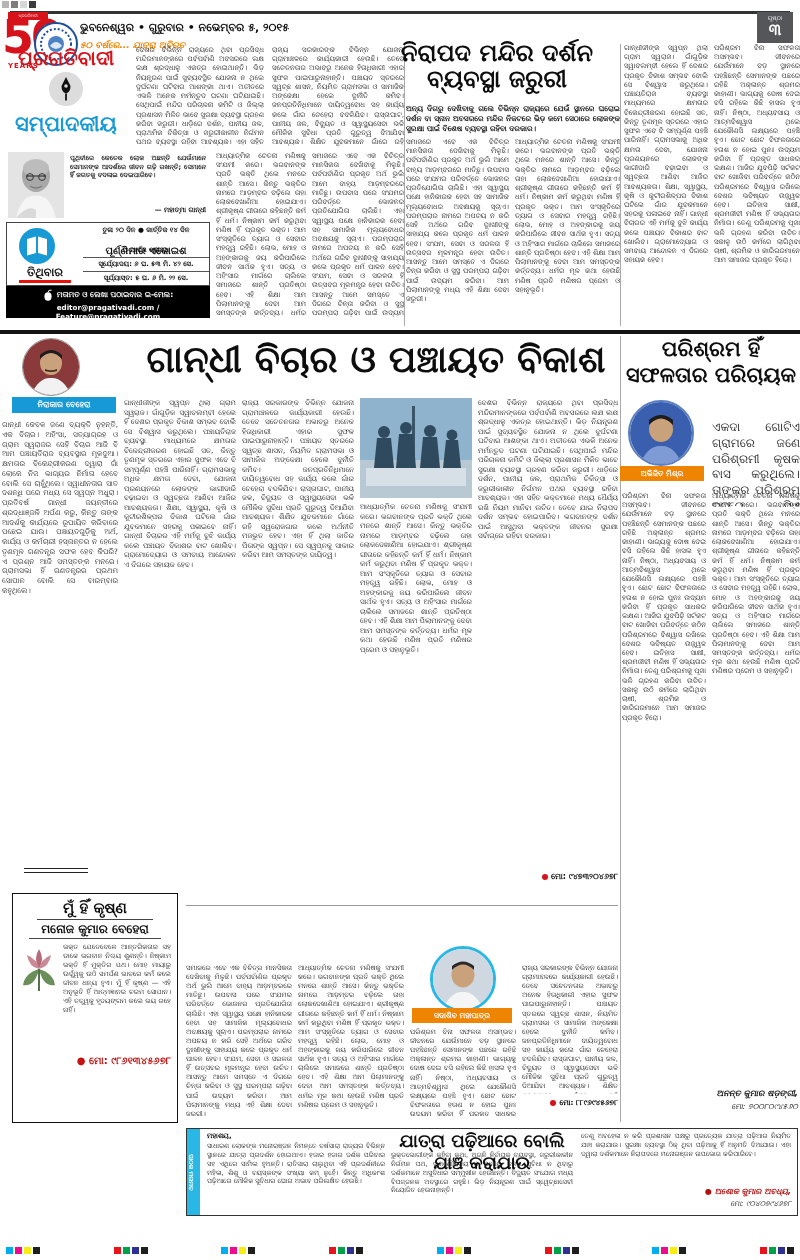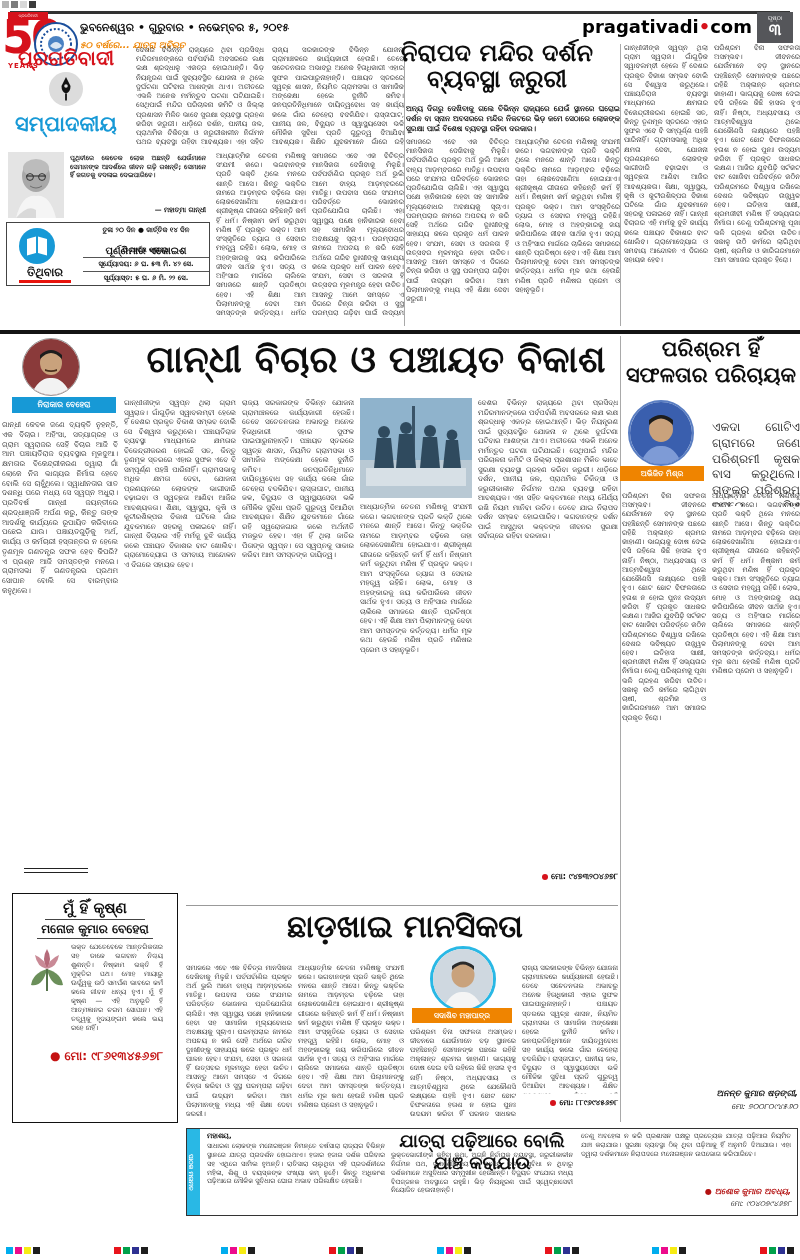--- a/index.html
+++ b/index.html
@@ -49,21 +49,20 @@
         <circle cx="20" cy="20" r="15" fill="none" stroke="#1b4f9c" stroke-width="2" stroke-dasharray="2 2"></circle>
         <circle cx="20" cy="20" r="8" fill="#2b6cb8" opacity="0.85"></circle>
         <path d="M14 22 q6 -8 12 0 q-6 6 -12 0" fill="#fff" opacity="0.8"></path>
       </svg>
     </div>
   </div>
 
   <div class="abs hl" style="left:80px;top:21px;font-size:11px;">ଭୁବନେଶ୍ୱର • ଗୁରୁବାର • ନଭେମ୍ବର ୫, ୨୦୧୫</div>
   <div class="abs orange" style="left:80px;top:40px;font-size:9px;font-weight:bold;font-style:italic;">୫୦ ବର୍ଷରେ... ଯାତ୍ରା ଅବିରତ</div>
 
-  <div class="abs rt" style="left:560px;top:16px;width:192px;font-size:18px;font-weight:bold;color:#000;"><span>pragativadi</span><span class="red">•</span><span>com</span></div>
 
   <div class="abs" style="left:757px;top:12px;width:36px;height:31px;background:#55565a;">
     <div class="ctr" style="font-size:6px;color:#fff;margin-top:2px;">ପୃଷ୍ଠା</div>
     <div class="ctr" style="font-size:16px;font-weight:bold;color:#fff;line-height:1;">୩</div>
   </div>
 
   <div class="abs ctr red" style="left:0px;top:46px;width:132px;font-size:20px;font-weight:bold;">ପ୍ରଗତିବାଦୀ</div>
   <div class="abs circle-photo" style="left:49px;top:72px;width:34px;height:34px;background:#dcdcdc;">
     <svg width="34" height="34" viewBox="0 0 34 34">
       <path d="M17 5 L21.5 14 Q21.5 20 17 21.5 Q12.5 20 12.5 14 Z" fill="#111"></path>
@@ -102,20 +101,32 @@
     <div class="abs" style="left:12px;top:57px;width:52px;height:3px;background:#e8140c;"></div>
     <div class="abs ctr hl" style="left:76px;top:3px;width:126px;font-size:6.8px;">ତୁଳା ୨୦ ଦିନ ● କାର୍ତ୍ତିକ ୧୪ ଦିନ</div>
     <div class="abs ctr hl" style="left:76px;top:22px;width:126px;font-size:10px;">ପୂର୍ଣ୍ଣିମାର ଏକୋଇଶ</div>
     <div class="abs ctr hl" style="left:76px;top:23px;width:126px;font-size:6.8px;">ଓ ପାର୍ବଣ ଶ୍ରାଦ୍ଧ</div>
     <div class="abs hairline" style="left:76px;top:34px;width:126px;"></div>
     <div class="abs ctr hl" style="left:76px;top:37px;width:126px;font-size:6.8px;">ସୂର୍ଯ୍ୟୋଦୟ: ୬ ଘ. ୫୩ ମି. ୪୨ ସେ.</div>
     <div class="abs hairline" style="left:76px;top:48px;width:126px;"></div>
     <div class="abs ctr hl" style="left:76px;top:51px;width:126px;font-size:6.8px;">ସୂର୍ଯ୍ୟାସ୍ତ: ୫ ଘ. ୬ ମି. ୨୨ ସେ.</div>
   </div>
 
+  <div class="abs" style="left:6px;top:286px;width:204px;height:32px;background:#000;color:#fff;">
+    <div style="display:flex;align-items:center;justify-content:center;gap:4px;height:17px;">
+      <span>
+        <svg width="10" height="12" viewBox="0 0 10 12">
+            <ellipse cx="5" cy="7.5" rx="3.6" ry="4.2" fill="#fff"></ellipse>
+            <path d="M5 3.4 Q5 0.6 8.6 1.2" stroke="#fff" stroke-width="1" fill="none"></path>
+          </svg>
+      </span>
+      <span style="font-size:7.6px;font-weight:bold;">ମତାମତ ଓ ଲେଖା ପଠାଇବାର ଇ-ମେଲ:</span>
+    </div>
+    <div class="ctr" style="font-size:7.2px;font-weight:bold;">editor@pragativadi.com / Feature@pragativadi.com</div>
+  </div>
 
   <div class="jt abs" style="left:136px;top:46px;width:128px;height:102px;font-size:7px;">ଦେଶର ବିଭିନ୍ନ ରାଜ୍ୟରେ ଥିବା ପ୍ରସିଦ୍ଧ ମନ୍ଦିରମାନଙ୍କରେ ପର୍ବପର୍ବାଣି ଅବସରରେ ଲକ୍ଷ ଲକ୍ଷ ଶ୍ରଦ୍ଧାଳୁ ଏକତ୍ର ହୋଇଥାନ୍ତି। ଭିଡ଼ ନିୟନ୍ତ୍ରଣ ପାଇଁ ସୁବ୍ୟବସ୍ଥିତ ଯୋଜନା ନ ଥିଲେ ଦୁର୍ଘଟଣା ଘଟିବାର ଆଶଙ୍କା ଥାଏ। ଅତୀତରେ ଏଭଳି ଅନେକ ମର୍ମନ୍ତୁଦ ଘଟଣା ଘଟିଯାଇଛି। ସେଥିପାଇଁ ମନ୍ଦିର ପରିଚାଳନା କମିଟି ଓ ଜିଲ୍ଲା ପ୍ରଶାସନ ମିଳିତ ଭାବେ ସୁରକ୍ଷା ବ୍ୟବସ୍ଥା ଗ୍ରହଣ କରିବା ଜରୁରୀ। ଧାଡ଼ିରେ ଦର୍ଶନ, ପାନୀୟ ଜଳ, ପ୍ରାଥମିକ ଚିକିତ୍ସା ଓ ଜରୁରୀକାଳୀନ ନିର୍ଗମନ ପଥର ବ୍ୟବସ୍ଥା ରହିବା ଆବଶ୍ୟକ। ଏହା ସହିତ ଭକ୍ତମାନେ ମଧ୍ୟ ଧୈର୍ଯ୍ୟ ରଖି ନିୟମ ମାନିବା ଉଚିତ। ତେବେ ଯାଇ ନିରାପଦ ଦର୍ଶନ ସମ୍ଭବ ହୋଇପାରିବ। ଭଗବାନଙ୍କ ଦର୍ଶନ ପାଇଁ ଆସୁଥିବା ଭକ୍ତଙ୍କ ଜୀବନର ସୁରକ୍ଷା ସର୍ବାଗ୍ରେ ରହିବା ଦରକାର।</div>
   <div class="jt abs" style="left:272px;top:46px;width:132px;height:102px;font-size:7px;">ରାଜ୍ୟ ସରକାରଙ୍କ ବିଭିନ୍ନ ଯୋଜନା ଗ୍ରାମାଞ୍ଚଳରେ କାର୍ଯ୍ୟକାରୀ ହେଉଛି। ତେବେ ସଚେତନତାର ଅଭାବରୁ ଅନେକ ହିତାଧିକାରୀ ଏହାର ସୁଫଳ ପାଇପାରୁନାହାନ୍ତି। ପଞ୍ଚାୟତ ସ୍ତରରେ ସ୍ୱଚ୍ଛ ଶାସନ, ନିୟମିତ ଗ୍ରାମସଭା ଓ ସାମାଜିକ ଅଙ୍କେକ୍ଷା ହେଲେ ଦୁର୍ନୀତି କମିବ। ଜନପ୍ରତିନିଧିମାନେ ଦାୟିତ୍ୱବୋଧ ସହ କାର୍ଯ୍ୟ କଲେ ଗାଁର ଚେହେରା ବଦଳିଯିବ। ରାସ୍ତାଘାଟ, ପାନୀୟ ଜଳ, ବିଦ୍ୟୁତ ଓ ସ୍ୱାସ୍ଥ୍ୟସେବା ଭଳି ମୌଳିକ ସୁବିଧା ପ୍ରତି ଗୁରୁତ୍ୱ ଦିଆଯିବା ଆବଶ୍ୟକ। ଶିକ୍ଷିତ ଯୁବକମାନେ ଗାଁରେ ରହି ସ୍ୱରୋଜଗାର କଲେ ଅର୍ଥନୀତି ମଜଭୁତ ହେବ। ଏହା ହିଁ ଥିଲା ଜାତିର ପିତାଙ୍କ ସ୍ୱପ୍ନ। ସେ ସ୍ୱପ୍ନକୁ ସାକାର କରିବା ଆମ ସମସ୍ତଙ୍କ ଦାୟିତ୍ୱ।</div>
   <div class="jt abs" style="left:216px;top:152px;width:90px;height:166px;font-size:7px;">ଆଧ୍ୟାତ୍ମିକ ଚେତନା ମଣିଷକୁ ସଂଯମୀ କରେ। ଭଗବାନଙ୍କ ପ୍ରତି ଭକ୍ତି ଥିଲେ ମନରେ ଶାନ୍ତି ଆସେ। କିନ୍ତୁ ଭକ୍ତିର ନାମରେ ଆଡ଼ମ୍ବର ବଢ଼ିଲେ ତାହା ଲୋକଦେଖାଣିଆ ହୋଇଯାଏ। ଶ୍ରୀକୃଷ୍ଣ ଗୀତାରେ କହିଛନ୍ତି କର୍ମ ହିଁ ଧର୍ମ। ନିଷ୍କାମ କର୍ମ କରୁଥିବା ମଣିଷ ହିଁ ପ୍ରକୃତ ଭକ୍ତ। ଆମ ସଂସ୍କୃତିରେ ତ୍ୟାଗ ଓ ସେବାର ମହତ୍ତ୍ୱ ରହିଛି। ଲୋଭ, ମୋହ ଓ ଅହଙ୍କାରକୁ ଜୟ କରିପାରିଲେ ଜୀବନ ସାର୍ଥକ ହୁଏ। ସତ୍ୟ ଓ ଅହିଂସାର ମାର୍ଗରେ ଚାଲିଲେ ସମାଜରେ ଶାନ୍ତି ପ୍ରତିଷ୍ଠା ହେବ। ଏହି ଶିକ୍ଷା ଆମ ପିଲାମାନଙ୍କୁ ଦେବା ଆମ ସମସ୍ତଙ୍କ କର୍ତ୍ତବ୍ୟ। ଧର୍ମର ମୂଳ କଥା ହେଉଛି ମଣିଷ ପ୍ରତି ମଣିଷର ପ୍ରେମ ଓ ସହାନୁଭୂତି।</div>
   <div class="jt abs" style="left:312px;top:152px;width:92px;height:166px;font-size:7px;">ସମାଜରେ ଏବେ ଏକ ବିଚିତ୍ର ମାନସିକତା ଦେଖିବାକୁ ମିଳୁଛି। ପର୍ବପର୍ବାଣିର ପ୍ରକୃତ ଅର୍ଥ ଭୁଲି ଆମେ ବାହ୍ୟ ଆଡ଼ମ୍ବରରେ ମାତିଛୁ। ଉପବାସ ପରେ ସଂଯମର ପରିବର୍ତ୍ତେ ଭୋଜନର ପ୍ରତିଯୋଗିତା ଚାଲିଛି। ଏହା ସ୍ୱାସ୍ଥ୍ୟ ପକ୍ଷେ ହାନିକାରକ ହେବା ସହ ସାମାଜିକ ମୂଲ୍ୟବୋଧର ଅବକ୍ଷୟକୁ ସୂଚାଏ। ପରମ୍ପରାର ନାମରେ ଅପଚୟ ନ କରି ସେହି ଅର୍ଥରେ ଗରିବ ଦୁଃଖୀଙ୍କୁ ସାହାଯ୍ୟ କଲେ ପ୍ରକୃତ ଧର୍ମ ପାଳନ ହେବ। ସଂଯମ, ସେବା ଓ ସରଳତା ହିଁ ଉତ୍ସବର ମୂଳମନ୍ତ୍ର ହେବା ଉଚିତ। ଆସନ୍ତୁ ଆମେ ସମସ୍ତେ ଏ ଦିଗରେ ଚିନ୍ତା କରିବା ଓ ସୁସ୍ଥ ପରମ୍ପରା ଗଢ଼ିବା ପାଇଁ ଉଦ୍ୟମ କରିବା। ଆମ ପିଲାମାନଙ୍କୁ ମଧ୍ୟ ଏହି ଶିକ୍ଷା ଦେବା ଜରୁରୀ।</div>
 
   <div class="abs vline" style="left:404px;top:44px;width:1px;height:282px;"></div>
   <div class="abs vline" style="left:620px;top:44px;width:1px;height:282px;"></div>
 
   <div class="abs ctr hl" style="left:390px;top:40px;width:214px;font-size:24px;line-height:1.1;font-weight:bold;">ନିରାପଦ ମନ୍ଦିର ଦର୍ଶନ ବ୍ୟବସ୍ଥା ଜରୁରୀ</div>
@@ -180,43 +191,42 @@
       <path d="M10 62 Q18 43 31 44 Q44 43 52 62 Z" fill="#7e9bd6"></path>
     </svg>
   </div>
   <div class="abs chip" style="left:620px;top:466px;width:84px;height:15px;background:#ef8400;font-size:7.6px;line-height:15px;">ଅଭିଜିତ ମିଶ୍ର</div>
   <div class="jt abs" style="left:712px;top:420px;width:88px;height:86px;font-size:12px;">ଏକଦା ଗୋଟିଏ ଗ୍ରାମରେ ଜଣେ ପରିଶ୍ରମୀ କୃଷକ ବାସ କରୁଥିଲେ। ତାଙ୍କର ପରିଶ୍ରମ ବଳରେ ସିଏ ଅନେକ ଧନ ସମ୍ପତ୍ତିର ମାଲିକ ହୋଇଯାଇଥିଲେ। କିନ୍ତୁ...</div>
   <div class="jt abs" style="left:622px;top:492px;width:84px;height:592px;font-size:7px;">ପରିଶ୍ରମ ବିନା ସଫଳତା ଅସମ୍ଭବ। ଜୀବନରେ ଯେଉଁମାନେ ବଡ଼ ସ୍ଥାନରେ ପହଞ୍ଚିଛନ୍ତି ସେମାନଙ୍କ ପଛରେ ରହିଛି ଅକ୍ଳାନ୍ତ ଶ୍ରମର କାହାଣୀ। ଭାଗ୍ୟକୁ ଦୋଷ ଦେଇ ବସି ରହିଲେ କିଛି ହାସଲ ହୁଏ ନାହିଁ। ନିଷ୍ଠା, ଅଧ୍ୟବସାୟ ଓ ଆତ୍ମବିଶ୍ୱାସ ଥିଲେ ଯେକୌଣସି ଲକ୍ଷ୍ୟରେ ପହଞ୍ଚି ହୁଏ। ଛୋଟ ଛୋଟ ବିଫଳତାରେ ହତାଶ ନ ହୋଇ ପୁନଃ ଉଦ୍ୟମ କରିବା ହିଁ ପ୍ରକୃତ ସାଧକର ଲକ୍ଷଣ। ଆଜିର ଯୁବପିଢ଼ି ସର୍ଟକଟ ବାଟ ଖୋଜିବା ପରିବର୍ତ୍ତେ କଠିନ ପରିଶ୍ରମରେ ବିଶ୍ୱାସ ରଖିଲେ ଦେଶର ଭବିଷ୍ୟତ ଉଜ୍ଜ୍ୱଳ ହେବ। ଇତିହାସ ସାକ୍ଷୀ, ଶ୍ରମଜୀବୀ ମଣିଷ ହିଁ ସଭ୍ୟତାର ନିର୍ମାତା। ତେଣୁ ପରିଶ୍ରମକୁ ପୂଜା ଭଳି ଗ୍ରହଣ କରିବା ଉଚିତ। ସକାଳୁ ଉଠି କର୍ମରେ ଲାଗିଥିବା ଚାଷୀ, ଶ୍ରମିକ ଓ କାରିଗରମାନେ ଆମ ସମାଜର ପ୍ରକୃତ ହିରୋ।</div>
   <div class="jt abs" style="left:712px;top:492px;width:88px;height:592px;font-size:7px;">ଆଧ୍ୟାତ୍ମିକ ଚେତନା ମଣିଷକୁ ସଂଯମୀ କରେ। ଭଗବାନଙ୍କ ପ୍ରତି ଭକ୍ତି ଥିଲେ ମନରେ ଶାନ୍ତି ଆସେ। କିନ୍ତୁ ଭକ୍ତିର ନାମରେ ଆଡ଼ମ୍ବର ବଢ଼ିଲେ ତାହା ଲୋକଦେଖାଣିଆ ହୋଇଯାଏ। ଶ୍ରୀକୃଷ୍ଣ ଗୀତାରେ କହିଛନ୍ତି କର୍ମ ହିଁ ଧର୍ମ। ନିଷ୍କାମ କର୍ମ କରୁଥିବା ମଣିଷ ହିଁ ପ୍ରକୃତ ଭକ୍ତ। ଆମ ସଂସ୍କୃତିରେ ତ୍ୟାଗ ଓ ସେବାର ମହତ୍ତ୍ୱ ରହିଛି। ଲୋଭ, ମୋହ ଓ ଅହଙ୍କାରକୁ ଜୟ କରିପାରିଲେ ଜୀବନ ସାର୍ଥକ ହୁଏ। ସତ୍ୟ ଓ ଅହିଂସାର ମାର୍ଗରେ ଚାଲିଲେ ସମାଜରେ ଶାନ୍ତି ପ୍ରତିଷ୍ଠା ହେବ। ଏହି ଶିକ୍ଷା ଆମ ପିଲାମାନଙ୍କୁ ଦେବା ଆମ ସମସ୍ତଙ୍କ କର୍ତ୍ତବ୍ୟ। ଧର୍ମର ମୂଳ କଥା ହେଉଛି ମଣିଷ ପ୍ରତି ମଣିଷର ପ୍ରେମ ଓ ସହାନୁଭୂତି।</div>
   <div class="abs rt" style="left:640px;top:1088px;width:158px;font-size:8.4px;font-weight:bold;font-style:italic;color:#111;">ଅନନ୍ତ କୁମାର ଷଡ଼ଙ୍ଗୀ,</div>
   <div class="abs rt" style="left:640px;top:1102px;width:158px;font-size:7.8px;font-style:italic;color:#111;">ମୋ: ୭୦୦୮୦୯୪୫୬୦</div>
 
-  <div class="abs" style="left:12px;top:893px;width:166px;height:230px;border:1.5px solid #111;box-sizing:border-box;padding:5px 14px;overflow:hidden;">
+  <div class="abs" style="left:12px;top:893px;width:166px;height:230px;border:1.5px solid #111;box-sizing:border-box;padding:5px 6px;overflow:hidden;">
     <div class="ctr hl" style="font-size:15px;">ମୁଁ ହିଁ କୃଷ୍ଣ</div>
     <div style="border-top:1px solid #444;margin:2px 18px;"></div>
     <div class="ctr hl" style="font-size:12px;">ମନୋଜ କୁମାର ବେହେରା</div>
     <div style="border-top:1px solid #444;margin:2px 10px 4px;"></div>
     <div style="overflow:hidden;height:102px;">
       <span style="float:left;margin:4px 4px 2px 0;">
         <svg width="40" height="46" viewBox="0 0 40 46">
           <path d="M20 2 Q26 12 20 22 Q14 12 20 2" fill="#b56a79"></path>
           <path d="M8 8 Q18 12 20 22 Q10 20 8 8" fill="#c98a96"></path>
           <path d="M32 8 Q22 12 20 22 Q30 20 32 8" fill="#c98a96"></path>
           <path d="M20 22 Q6 26 4 38 Q16 40 20 22" fill="#6b8f5a"></path>
           <path d="M20 22 Q34 26 36 38 Q24 40 20 22" fill="#6b8f5a"></path>
           <rect x="19" y="22" width="2" height="22" fill="#55734a"></rect>
         </svg>
       </span>
       <div class="jt" style="font-size:6.8px;">ଭକ୍ତ ଯେତେବେଳେ ଆନ୍ତରିକତାର ସହ ଡାକେ ଭଗବାନ ନିଶ୍ଚୟ ଶୁଣନ୍ତି। ନିଷ୍କାମ ଭକ୍ତି ହିଁ ମୁକ୍ତିର ପଥ। ମୋହ ମାୟାରୁ ଊର୍ଦ୍ଧ୍ୱକୁ ଉଠି ସମର୍ପଣ ଭାବରେ କର୍ମ କଲେ ଜୀବନ ଧନ୍ୟ ହୁଏ। ମୁଁ ହିଁ କୃଷ୍ଣ — ଏହି ଅନୁଭୂତି ହିଁ ଆତ୍ମଜ୍ଞାନର ଚରମ ସୋପାନ। ଏହି ତତ୍ତ୍ୱକୁ ହୃଦୟଙ୍ଗମ କଲେ ଭୟ ରହେ ନାହିଁ।</div>
     </div>
-    <div class="rt" style="font-size:12px;font-weight:bold;color:#c41212;margin-top:4px;">● ମୋ: ୯୮୬୧୩୪୫୬୭୮</div>
+    <div class="rt" style="font-size:10px;font-weight:bold;color:#c41212;margin-top:10px;">● ମୋ: ୯୮୬୧୩୪୫୬୭୮</div>
   </div>
 
   <div class="abs" style="left:186px;top:905px;width:432px;height:1px;background:#999;"></div>
-  <div class="abs ctr hl" style="left:240px;top:908px;width:330px;font-size:31px;font-weight:bold;">ଛାଡ଼ଖାଇ ମାନସିକତା</div>
   <div class="jt abs" style="left:186px;top:964px;width:106px;height:152px;font-size:6.9px;">ସମାଜରେ ଏବେ ଏକ ବିଚିତ୍ର ମାନସିକତା ଦେଖିବାକୁ ମିଳୁଛି। ପର୍ବପର୍ବାଣିର ପ୍ରକୃତ ଅର୍ଥ ଭୁଲି ଆମେ ବାହ୍ୟ ଆଡ଼ମ୍ବରରେ ମାତିଛୁ। ଉପବାସ ପରେ ସଂଯମର ପରିବର୍ତ୍ତେ ଭୋଜନର ପ୍ରତିଯୋଗିତା ଚାଲିଛି। ଏହା ସ୍ୱାସ୍ଥ୍ୟ ପକ୍ଷେ ହାନିକାରକ ହେବା ସହ ସାମାଜିକ ମୂଲ୍ୟବୋଧର ଅବକ୍ଷୟକୁ ସୂଚାଏ। ପରମ୍ପରାର ନାମରେ ଅପଚୟ ନ କରି ସେହି ଅର୍ଥରେ ଗରିବ ଦୁଃଖୀଙ୍କୁ ସାହାଯ୍ୟ କଲେ ପ୍ରକୃତ ଧର୍ମ ପାଳନ ହେବ। ସଂଯମ, ସେବା ଓ ସରଳତା ହିଁ ଉତ୍ସବର ମୂଳମନ୍ତ୍ର ହେବା ଉଚିତ। ଆସନ୍ତୁ ଆମେ ସମସ୍ତେ ଏ ଦିଗରେ ଚିନ୍ତା କରିବା ଓ ସୁସ୍ଥ ପରମ୍ପରା ଗଢ଼ିବା ପାଇଁ ଉଦ୍ୟମ କରିବା। ଆମ ପିଲାମାନଙ୍କୁ ମଧ୍ୟ ଏହି ଶିକ୍ଷା ଦେବା ଜରୁରୀ।</div>
   <div class="jt abs" style="left:298px;top:964px;width:106px;height:152px;font-size:6.9px;">ଆଧ୍ୟାତ୍ମିକ ଚେତନା ମଣିଷକୁ ସଂଯମୀ କରେ। ଭଗବାନଙ୍କ ପ୍ରତି ଭକ୍ତି ଥିଲେ ମନରେ ଶାନ୍ତି ଆସେ। କିନ୍ତୁ ଭକ୍ତିର ନାମରେ ଆଡ଼ମ୍ବର ବଢ଼ିଲେ ତାହା ଲୋକଦେଖାଣିଆ ହୋଇଯାଏ। ଶ୍ରୀକୃଷ୍ଣ ଗୀତାରେ କହିଛନ୍ତି କର୍ମ ହିଁ ଧର୍ମ। ନିଷ୍କାମ କର୍ମ କରୁଥିବା ମଣିଷ ହିଁ ପ୍ରକୃତ ଭକ୍ତ। ଆମ ସଂସ୍କୃତିରେ ତ୍ୟାଗ ଓ ସେବାର ମହତ୍ତ୍ୱ ରହିଛି। ଲୋଭ, ମୋହ ଓ ଅହଙ୍କାରକୁ ଜୟ କରିପାରିଲେ ଜୀବନ ସାର୍ଥକ ହୁଏ। ସତ୍ୟ ଓ ଅହିଂସାର ମାର୍ଗରେ ଚାଲିଲେ ସମାଜରେ ଶାନ୍ତି ପ୍ରତିଷ୍ଠା ହେବ। ଏହି ଶିକ୍ଷା ଆମ ପିଲାମାନଙ୍କୁ ଦେବା ଆମ ସମସ୍ତଙ୍କ କର୍ତ୍ତବ୍ୟ। ଧର୍ମର ମୂଳ କଥା ହେଉଛି ମଣିଷ ପ୍ରତି ମଣିଷର ପ୍ରେମ ଓ ସହାନୁଭୂତି।</div>
   <div class="abs circle-photo" style="left:430px;top:946px;width:60px;height:60px;border:3px solid #29b8e5;">
     <svg width="60" height="60" viewBox="0 0 60 60">
       <rect width="60" height="60" fill="#cfd8e0"></rect>
       <ellipse cx="30" cy="26" rx="11.5" ry="12.5" fill="#c9a27c"></ellipse>
       <path d="M19 21 Q30 10 41 21 L41 17 Q30 8 19 17 Z" fill="#2a2a2a"></path>
       <path d="M10 60 Q18 42 30 43 Q42 42 50 60 Z" fill="#f5f5f5"></path>
     </svg>
   </div>

